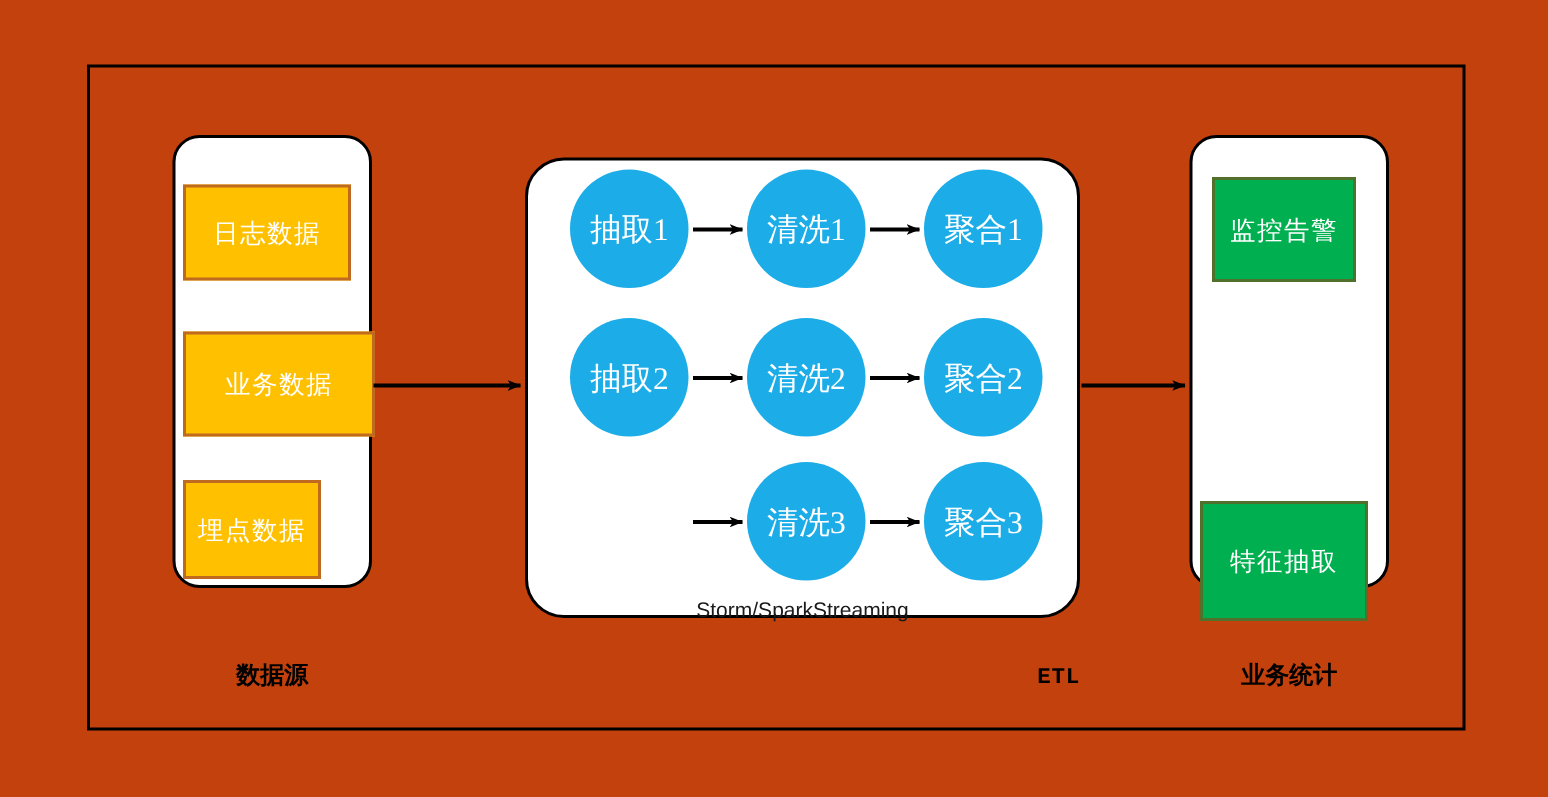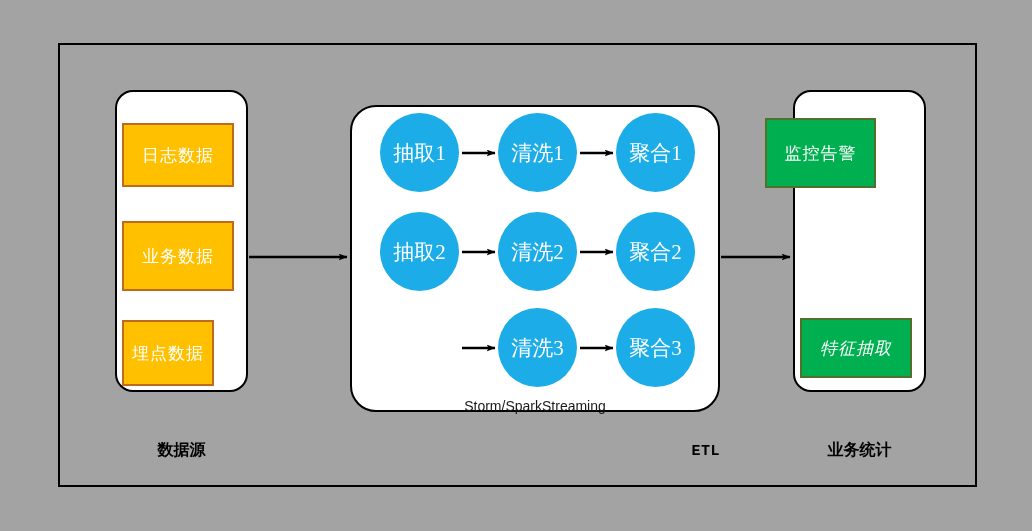--- a/index.html
+++ b/index.html
@@ -8,21 +8,21 @@
     padding: 0;
     background: #ffffff;
   }
   body {
     font-family: "Liberation Sans", sans-serif;
   }
   #canvas {
     position: relative;
     width: 1032px;
     height: 531px;
-    background: #a3a3a3;
+    background: #c2410c;
     overflow: hidden;
   }
 
   
   .outer-frame {
     position: absolute;
     left: 58px;
     top: 43px;
     width: 919px;
     height: 444px;
@@ -70,26 +70,26 @@
   }
   .card-orange {
     background: #FFC000;
     border: 2px solid #BF6A1E;
   }
   .card-green {
     background: #00B050;
     border: 2px solid #51702B;
   }
   .card-src-1 { left: 122px; top: 123px; width: 112px; height: 64px; }
-  .card-src-2 { left: 122px; top: 221px; width: 112px; height: 70px; }
+  .card-src-2 { left: 122px; top: 221px; width: 128px; height: 70px; }
   .card-src-3 { left: 122px; top: 320px; width: 92px; height: 66px; }
 
-  .card-out-1 { left: 765px; top: 118px; width: 111px; height: 70px; }
+  .card-out-1 { left: 808px; top: 118px; width: 96px; height: 70px; }
   .card-out-2 { left: 800px; top: 221px; width: 112px; height: 70px; }
-  .card-out-3 { left: 800px; top: 318px; width: 112px; height: 60px; font-style: italic; }
+  .card-out-3 { left: 800px; top: 334px; width: 112px; height: 80px; }
 
   
   .circle {
     position: absolute;
     width: 79px;
     height: 79px;
     border-radius: 50%;
     background: #1CADE8;
     display: flex;
     align-items: center;

